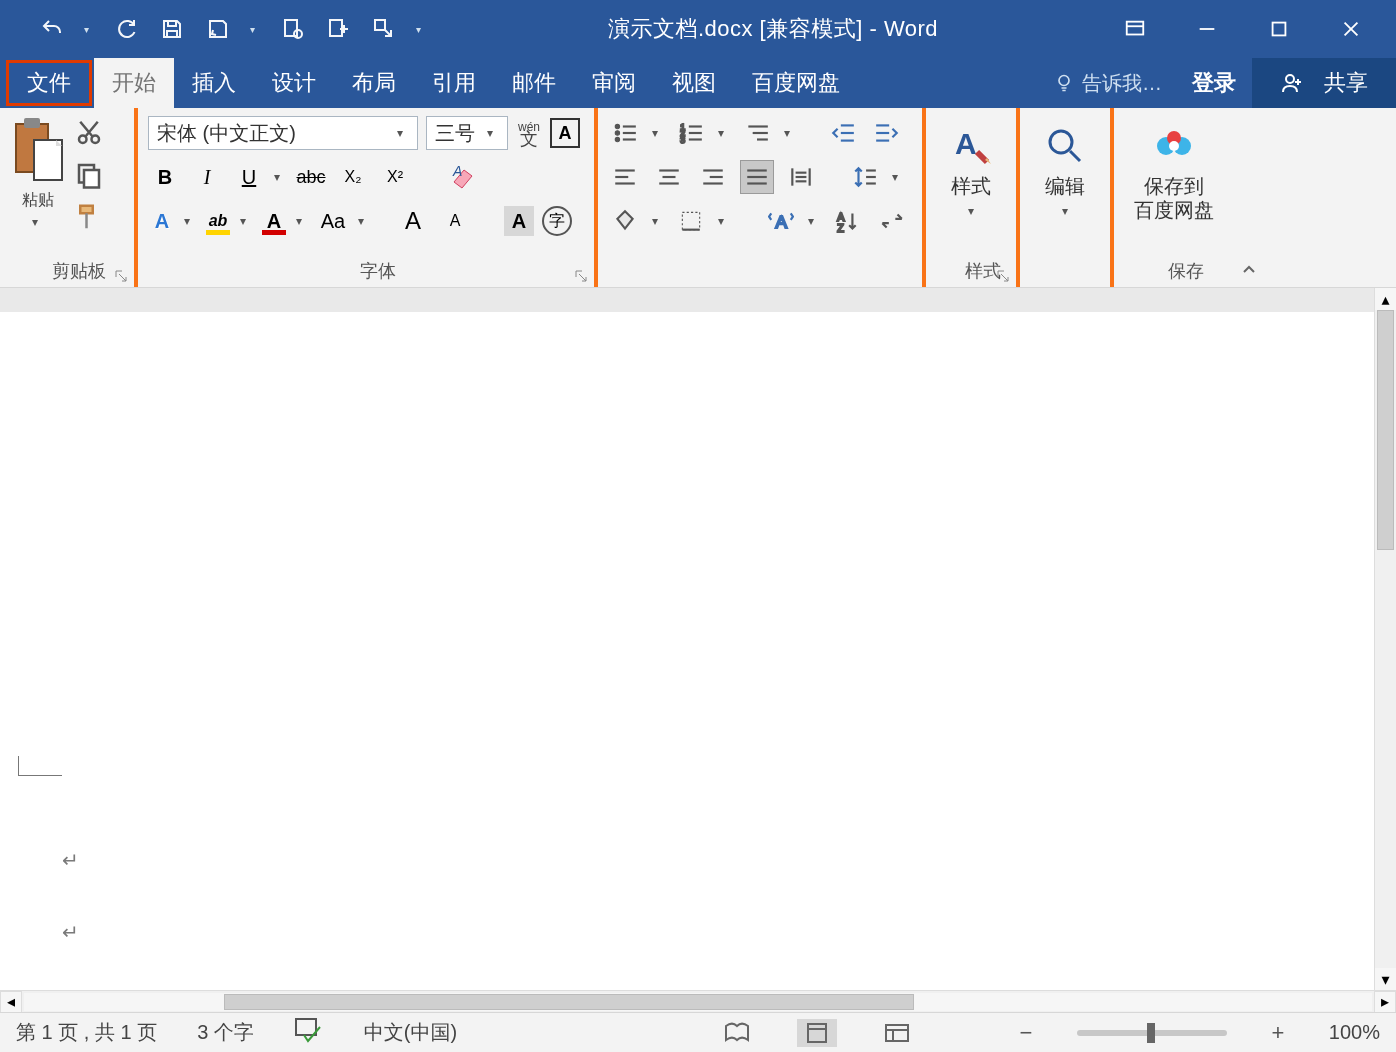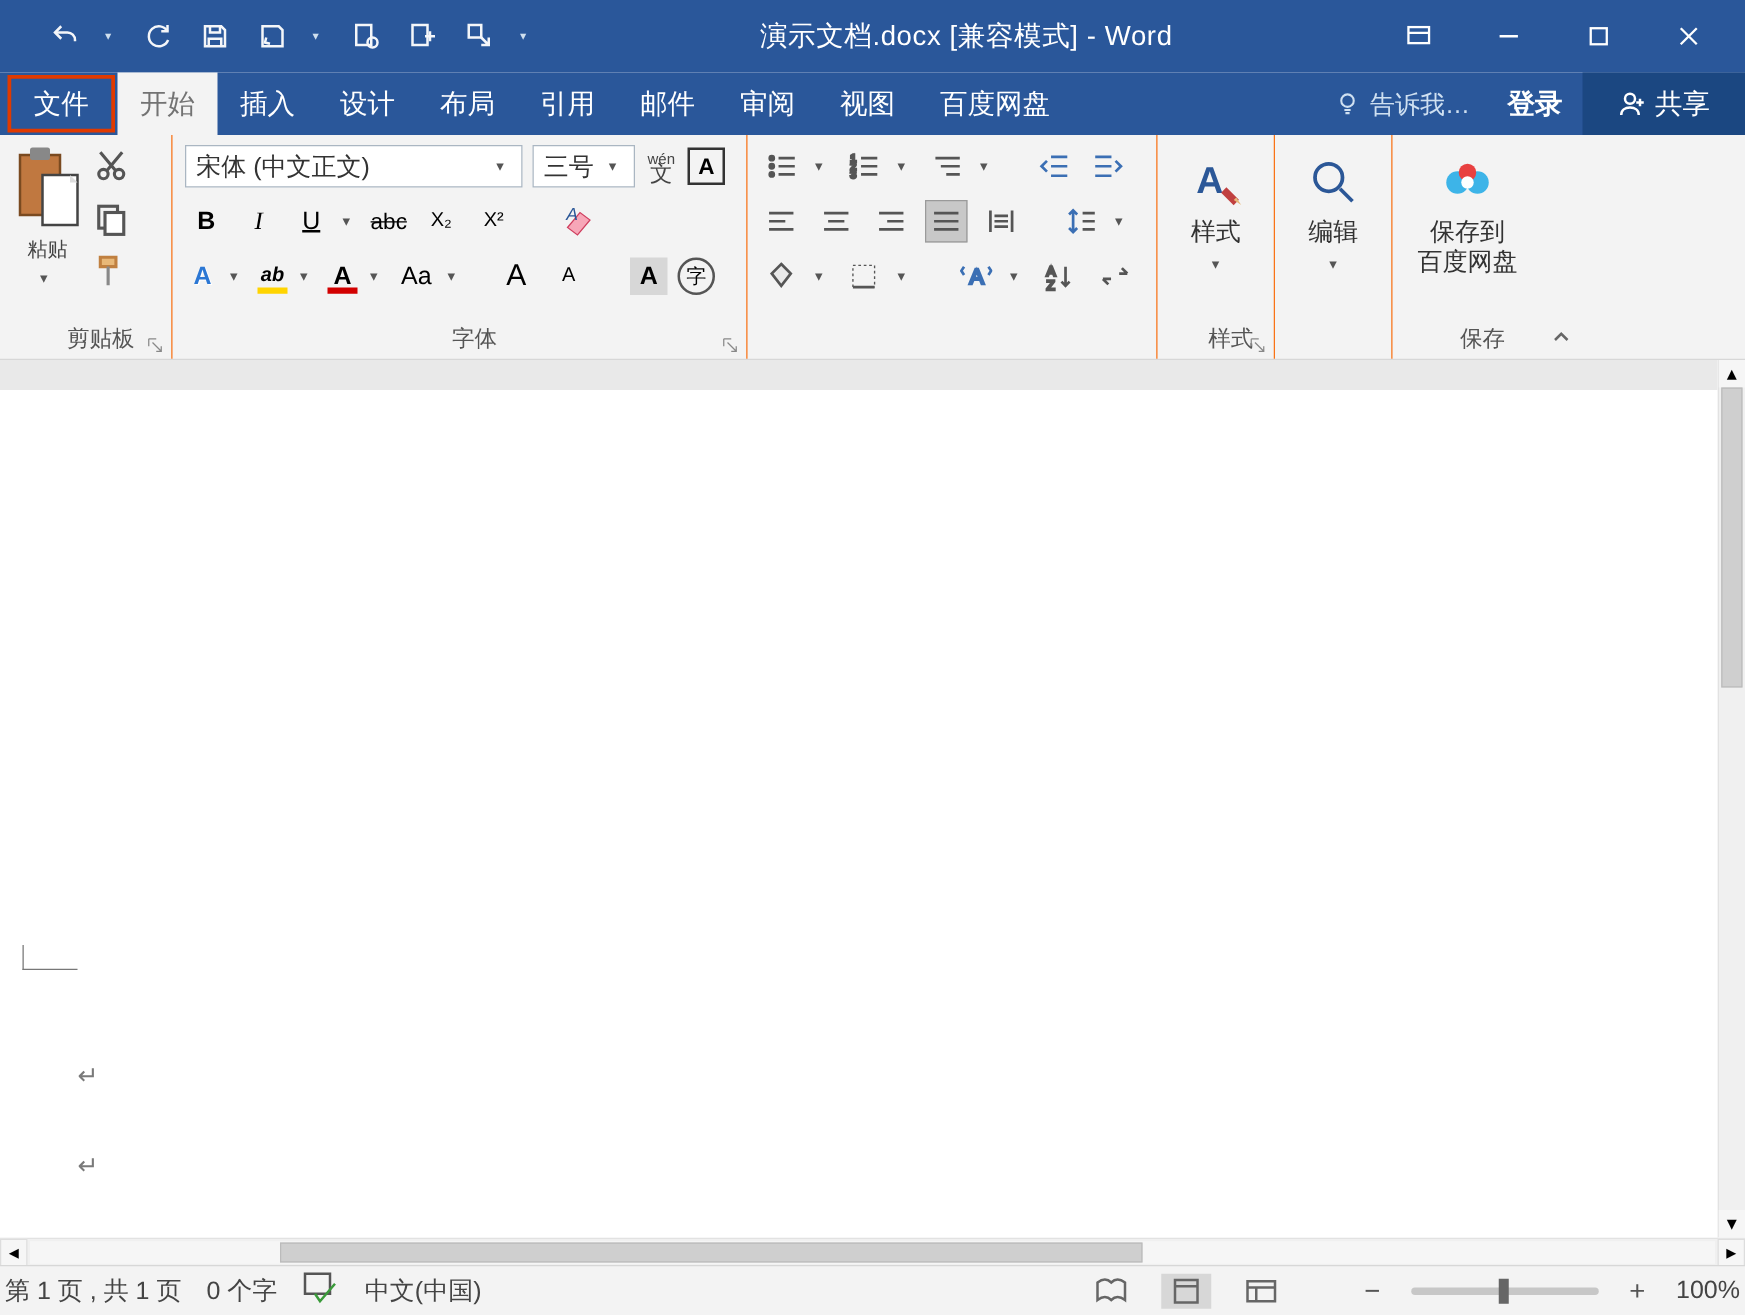--- a/index.html
+++ b/index.html
@@ -18,26 +18,26 @@
 
 
 .tabs { height: 50px; background: #2a579a; display: flex; align-items: stretch; color: #fff; }
 .tab { padding: 0 18px; display: flex; align-items: center; font-size: 22px; cursor: pointer; color: #fff; }
 .tab.file { border: 3px solid #e03a00; margin: 2px 2px 2px 6px; }
 .tab.active { background: #f3f3f3; color: #737373; }
 .tabs-spacer { flex: 1; }
 .tellme { display: flex; align-items: center; gap: 8px; font-size: 20px; color: #cfe0f1; padding-right: 14px; }
 .bulb { width: 20px; height: 20px; }
 .login { padding: 0 16px; display: flex; align-items: center; font-size: 22px; font-weight: bold; }
-.share { background: #1b4781; padding: 0 28px; display: flex; align-items: center; gap: 6px; font-size: 22px; }
+.share { background: #1b4781; padding: 0 28px; display: flex; align-items: center; gap: 20px; font-size: 22px; }
 .share svg { width: 24px; height: 24px; }
 
 
 .ribbon { background: #f3f3f3; border-bottom: 1px solid #d7d7d7; display: flex; height: 180px; }
-.group { border-right: 1px solid #f97316; display: flex; flex-direction: column; }
+.group { border-right: 4px solid #f97316; display: flex; flex-direction: column; }
 .group-body { flex: 1; display: flex; align-items: flex-start; padding: 8px 10px 0 10px; gap: 8px; }
 .group-label { height: 32px; display: flex; align-items: center; justify-content: center; font-size: 18px; color: #555; position: relative; padding-left: 24px; }
 .group-label .launcher { position: absolute; right: 6px; bottom: 6px; width: 14px; height: 14px; }
 .launcher svg { width: 14px; height: 14px; }
 .collapse-caret { width: 30px; display: flex; align-items: flex-end; justify-content: center; padding-bottom: 8px; }
 
 
 .clip-left { display: flex; flex-direction: column; align-items: center; gap: 4px; }
 .paste-icon { width: 56px; height: 70px; }
 .clip-right { display: flex; flex-direction: column; gap: 12px; align-items: center; padding-top: 2px; }
@@ -88,21 +88,21 @@
 .vscroll .track { flex: 1; position: relative; }
 .vscroll .thumb { position: absolute; left: 2px; right: 2px; top: 0; height: 240px; background: #cfcfcf; border: 1px solid #bbb; }
 
 
 .hscroll { height: 22px; background: #f0f0f0; border-top: 1px solid #ddd; display: flex; align-items: center; }
 .hscroll .arrow { width: 22px; height: 22px; display: flex; align-items: center; justify-content: center; background: #f6f6f6; border: 1px solid #ddd; }
 .hscroll .track { flex: 1; height: 18px; margin: 0 2px; background: #f6f6f6; position: relative; }
 .hscroll .thumb { position: absolute; left: 200px; width: 690px; top: 1px; bottom: 1px; background: #cfcfcf; border: 1px solid #bbb; }
 
 
-.status { height: 40px; background: #f3f3f3; border-top: 1px solid #d7d7d7; display: flex; align-items: center; padding: 0 4px; font-size: 20px; color: #444; gap: 20px; }
+.status { height: 40px; background: #f3f3f3; border-top: 1px solid #d7d7d7; display: flex; align-items: center; padding: 0 16px; font-size: 20px; color: #444; gap: 40px; }
 .status .sp { flex: 1; }
 .viewbtn { width: 40px; height: 28px; display: flex; align-items: center; justify-content: center; }
 .viewbtn.active { background: #d7d7d7; }
 .viewbtn svg { width: 26px; height: 22px; }
 .zoom-slider { width: 150px; height: 6px; background: #c7c7c7; position: relative; border-radius: 3px; }
 .zoom-slider .knob { position: absolute; left: 70px; top: -7px; width: 8px; height: 20px; background: #666; }
 .zoom-pm { width: 22px; text-align: center; font-size: 22px; color: #555; cursor: pointer; }
 .spell svg { width: 30px; height: 26px; }
 
 .corner-mark { position: absolute; left: 18px; top: 468px; width: 44px; height: 20px; border-right: 1.5px solid #777; border-top: 1.5px solid #777; transform: rotate(180deg); }
@@ -533,21 +533,21 @@
 <div class="hscroll">
   <div class="arrow">◂</div>
   <div class="track">
       <div class="thumb"></div>
     </div>
   <div class="arrow">▸</div>
 </div>
 
 <div class="status">
   <span>第 1 页 , 共 1 页</span>
-  <span>0 个字</span>
+  <span>3 个字</span>
   <span class="spell"><svg viewBox="0 0 30 26" fill="none" stroke="#555" stroke-width="2">
         <rect x="2" y="2" width="20" height="16"></rect>
         <path d="M10 18l4 6 12-14" stroke="#3a9a3a"></path>
       </svg></span>
   <span>中文(中国)</span>
   <div class="sp"></div>
   <div class="viewbtn">
       <svg viewBox="0 0 26 22" fill="none" stroke="#666" stroke-width="2">
         <path d="M2 4c4-3 8-3 11 0 3-3 7-3 11 0v14c-4-3-8-3-11 0-3-3-7-3-11 0z"></path>
       </svg>

